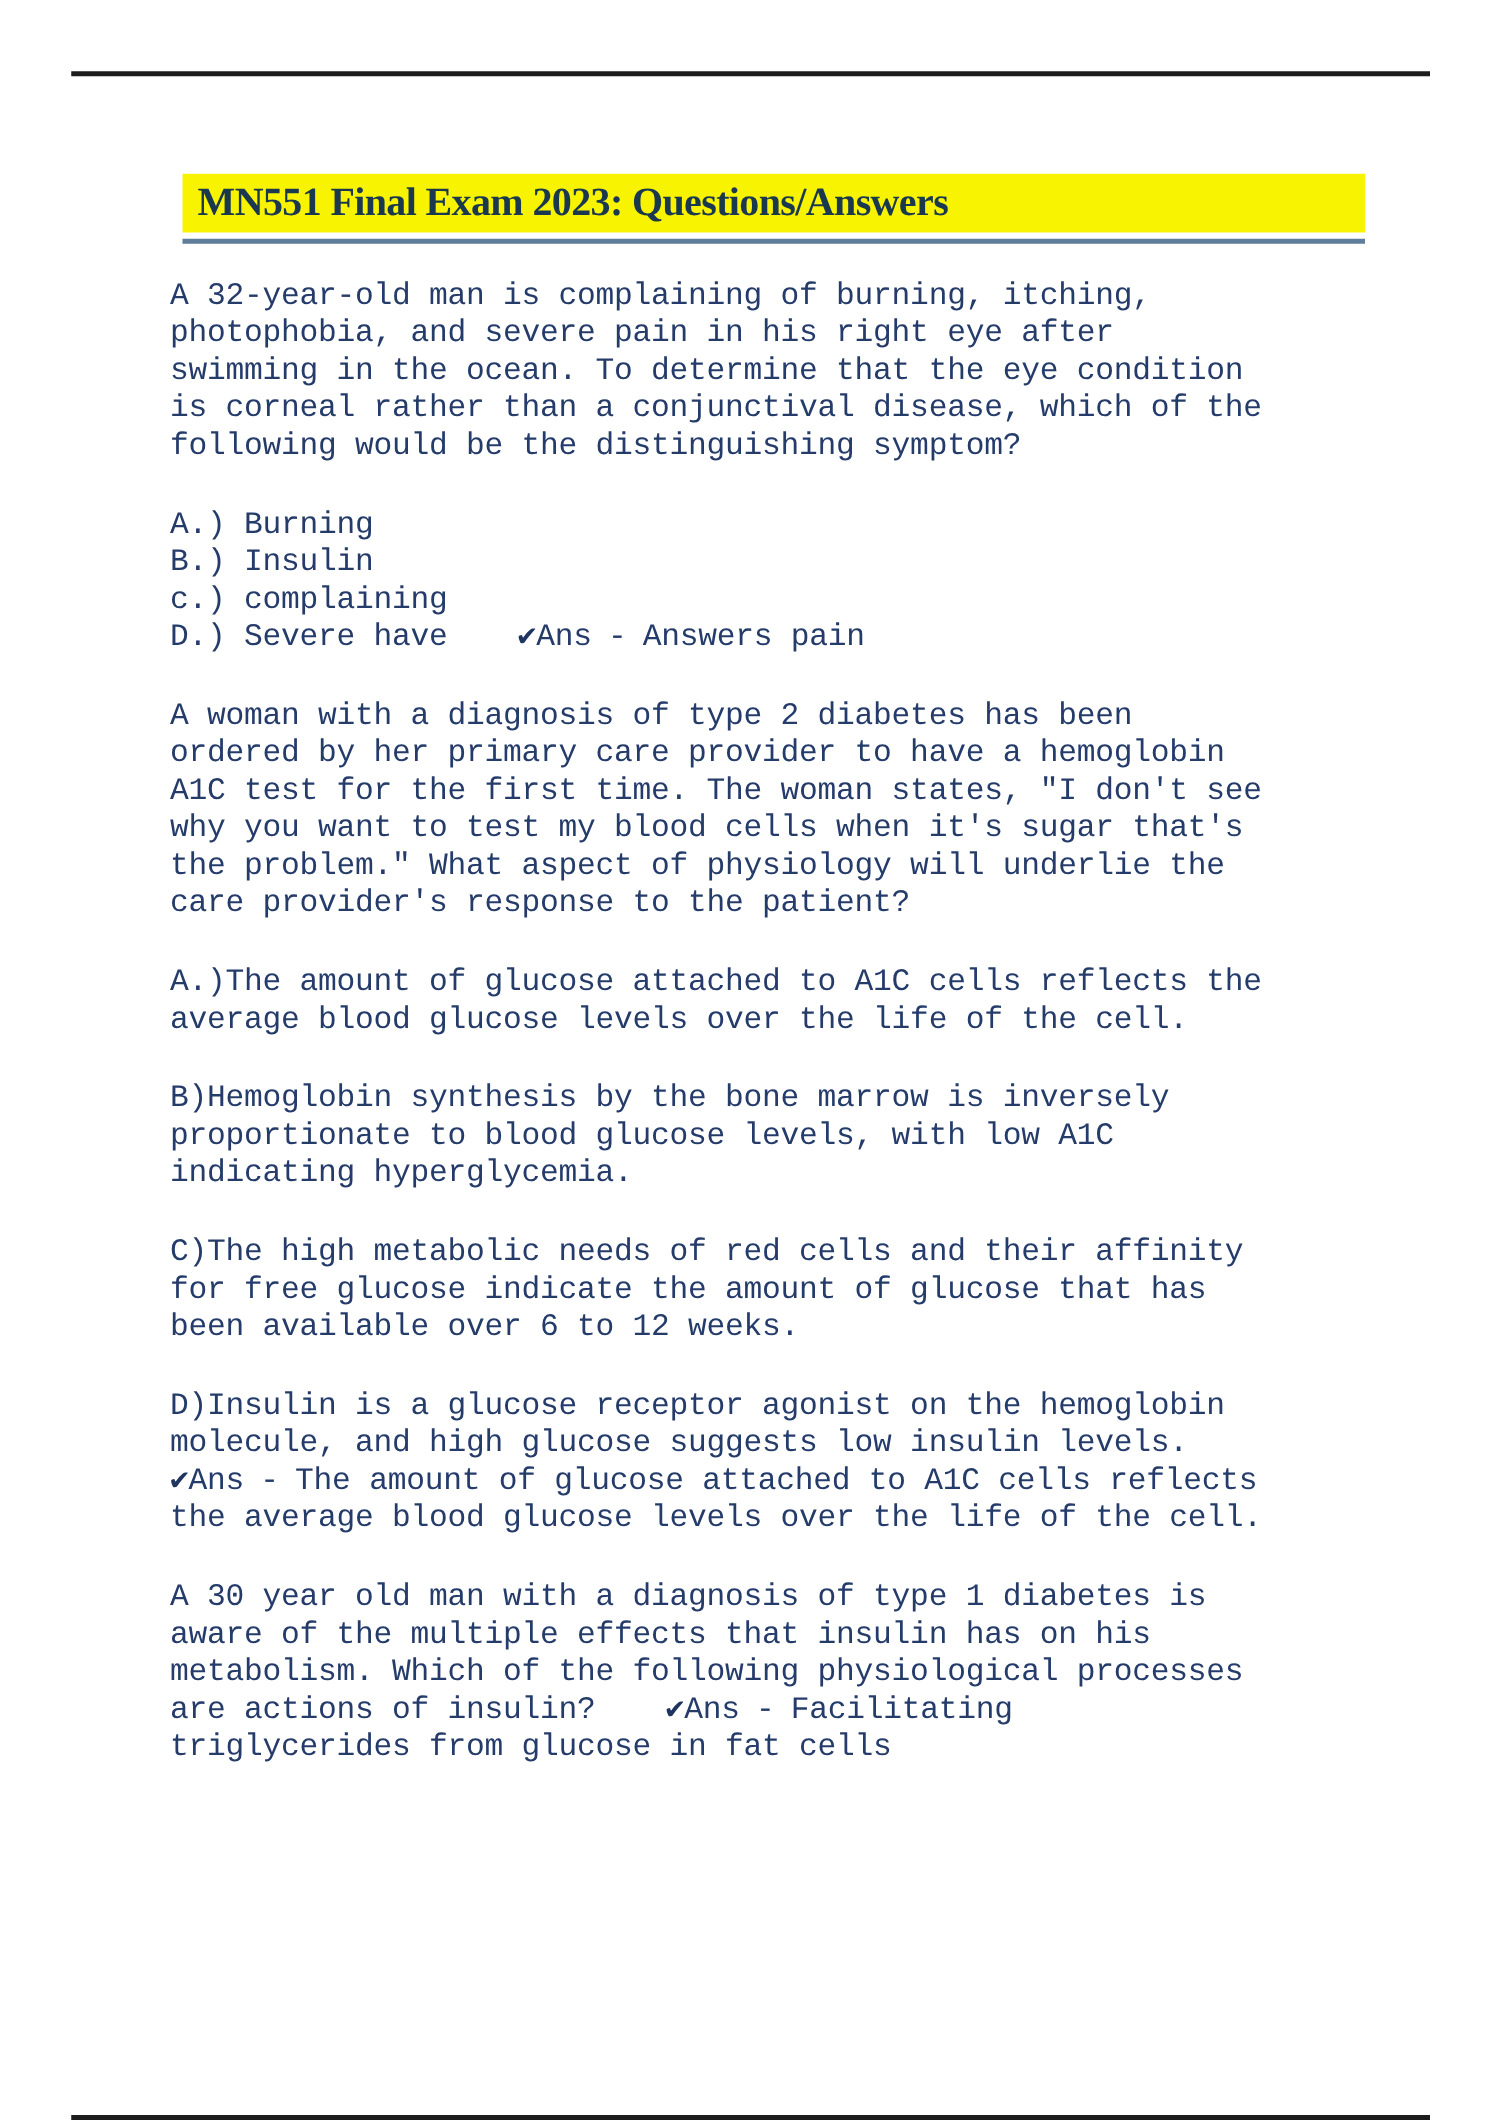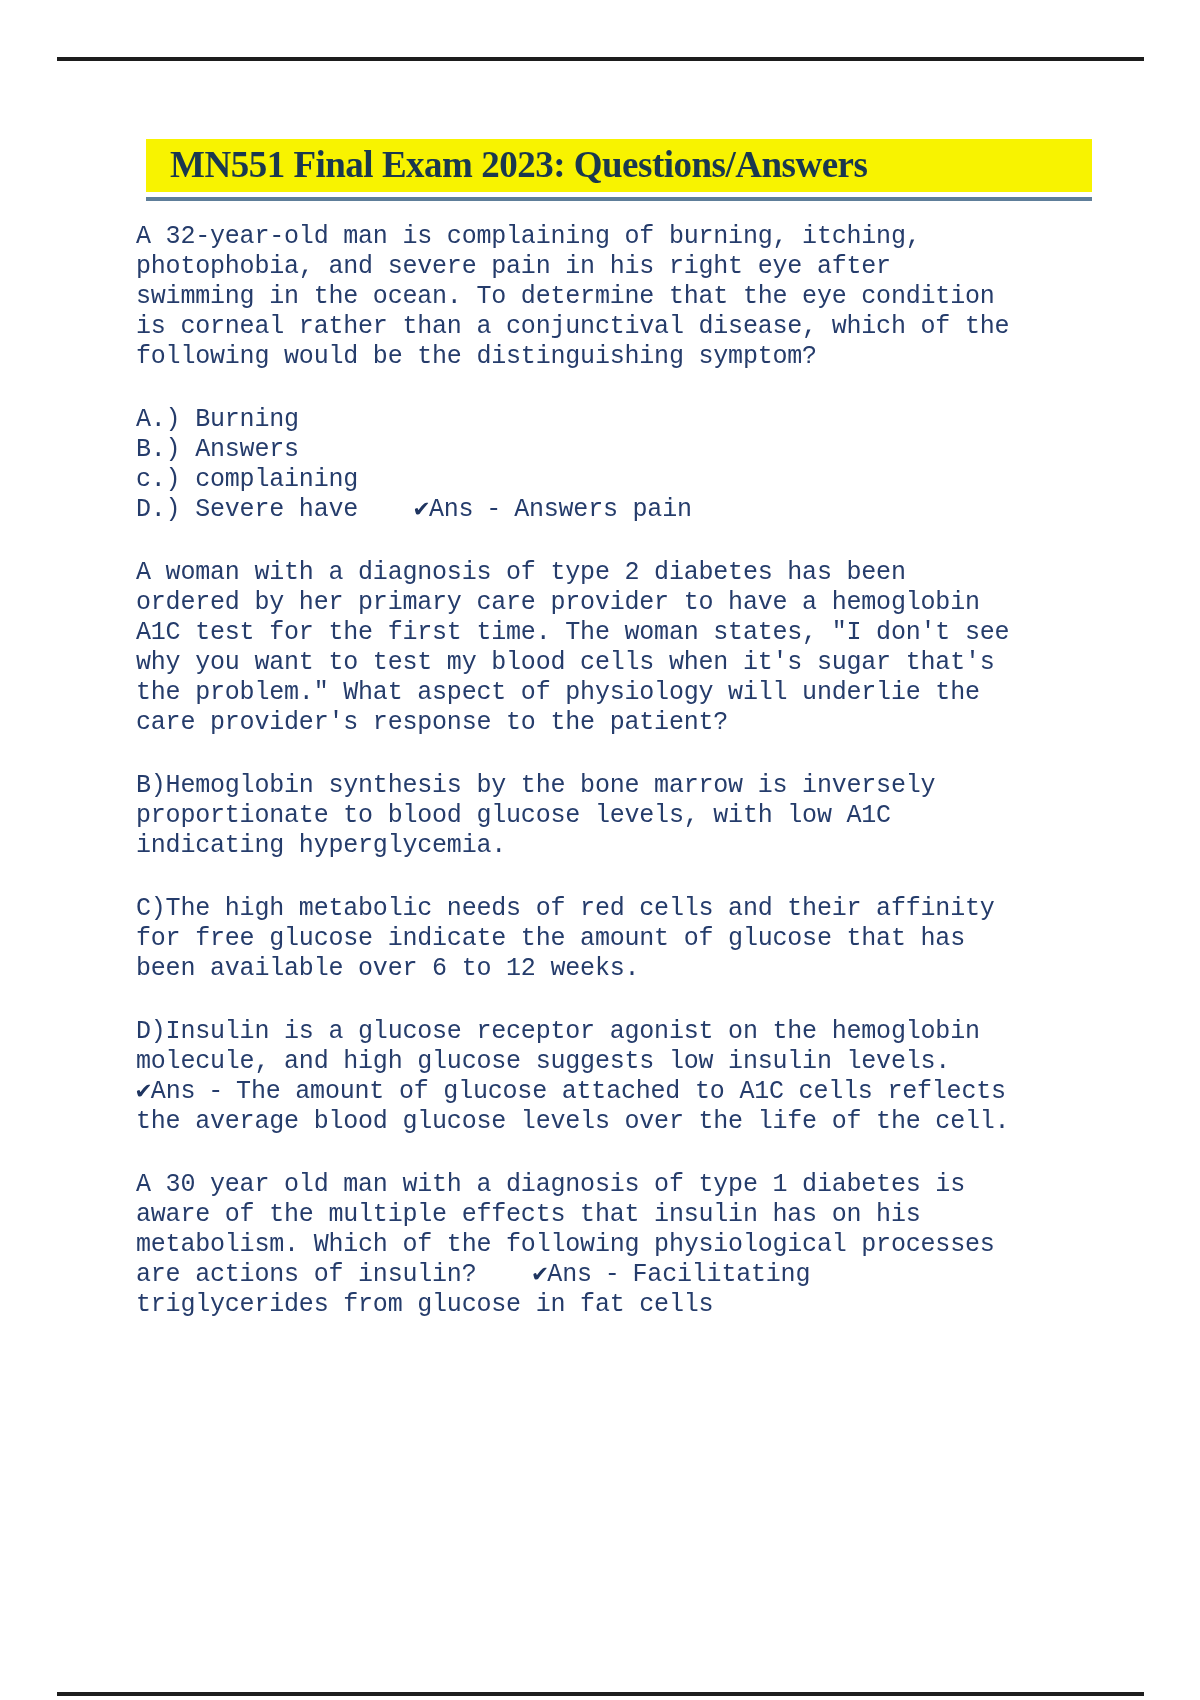--- a/index.html
+++ b/index.html
@@ -30,24 +30,24 @@
     left: 146px;
     top: 139px;
     width: 946px;
   }
   .title-highlight {
     display: block;
     box-sizing: border-box;
     width: 100%;
     background: #f8f300;
     color: #1a384e;
-    font-size: 37px;
+    font-size: 32px;
     font-weight: bold;
     line-height: 1.22;
-    padding: 3px 10px 5px 24px;
+    padding: 3px 10px 5px 12px;
     letter-spacing: -0.5px;
     white-space: nowrap;
   }
   .title-underline {
     margin-top: 5px;
     width: 100%;
     height: 4px;
     background: #5e7e9a;
   }
 
@@ -86,22 +86,23 @@
 <div class="page">
   <div class="rule rule-top"></div>
 
   <div class="title-wrap">
     <span class="title-highlight">MN551 Final Exam 2023: Questions/Answers</span>
     <div class="title-underline"></div>
   </div>
 
   <main class="doc-body">
       <p class="para"><span>A 32-year-old man is complaining of burning, itching, photophobia, and severe pain in his right eye after swimming in the ocean. To determine that the eye condition is corneal rather than a conjunctival disease, which of the following would be the distinguishing symptom?</span></p>
-      <p class="para"><span>A.) Burning</span><br><span>B.) Answers</span><br><span>c.) complaining</span><br><span>D.) Severe have</span><span><span class="ans-gap"></span><span class="check">✔</span><span class="ans-label">Ans</span><span class="ans-sep">-</span><span class="ans-text">Answers pain</span></span></p>
+      <p class="para"><span>A.) Burning</span><br><span>B.) Insulin</span><br><span>c.) complaining</span><br><span>D.) Severe have</span><span><span class="ans-gap"></span><span class="check">✔</span><span class="ans-label">Ans</span><span class="ans-sep">-</span><span class="ans-text">Answers pain</span></span></p>
       <p class="para"><span>A woman with a diagnosis of type 2 diabetes has been ordered by her primary care provider to have a hemoglobin A1C test for the first time. The woman states, "I don't see why you want to test my blood cells when it's sugar that's the problem." What aspect of physiology will underlie the care provider's response to the patient?</span></p>
+      <p class="para"><span>A.)The amount of glucose attached to A1C cells reflects the average blood glucose levels over the life of the cell.</span></p>
       <p class="para"><span>B)Hemoglobin synthesis by the bone marrow is inversely proportionate to blood glucose levels, with low A1C indicating hyperglycemia.</span></p>
       <p class="para"><span>C)The high metabolic needs of red cells and their affinity for free glucose indicate the amount of glucose that has been available over 6 to 12 weeks.</span></p>
       <p class="para"><span>D)Insulin is a glucose receptor agonist on the hemoglobin molecule, and high glucose suggests low insulin levels.</span><span><span class="ans-gap"></span><span class="check">✔</span><span class="ans-label">Ans</span><span class="ans-sep">-</span><span class="ans-text">The amount of glucose attached to A1C cells reflects the average blood glucose levels over the life of the cell.</span></span></p>
       <p class="para"><span>A 30 year old man with a diagnosis of type 1 diabetes is aware of the multiple effects that insulin has on his metabolism. Which of the following physiological processes are actions of insulin?</span><span><span class="ans-gap"></span><span class="check">✔</span><span class="ans-label">Ans</span><span class="ans-sep">-</span><span class="ans-text">Facilitating triglycerides from glucose in fat cells</span></span></p>
     </main>
 
   <div class="rule rule-bottom"></div>
 </div>
 
 </body></html>

